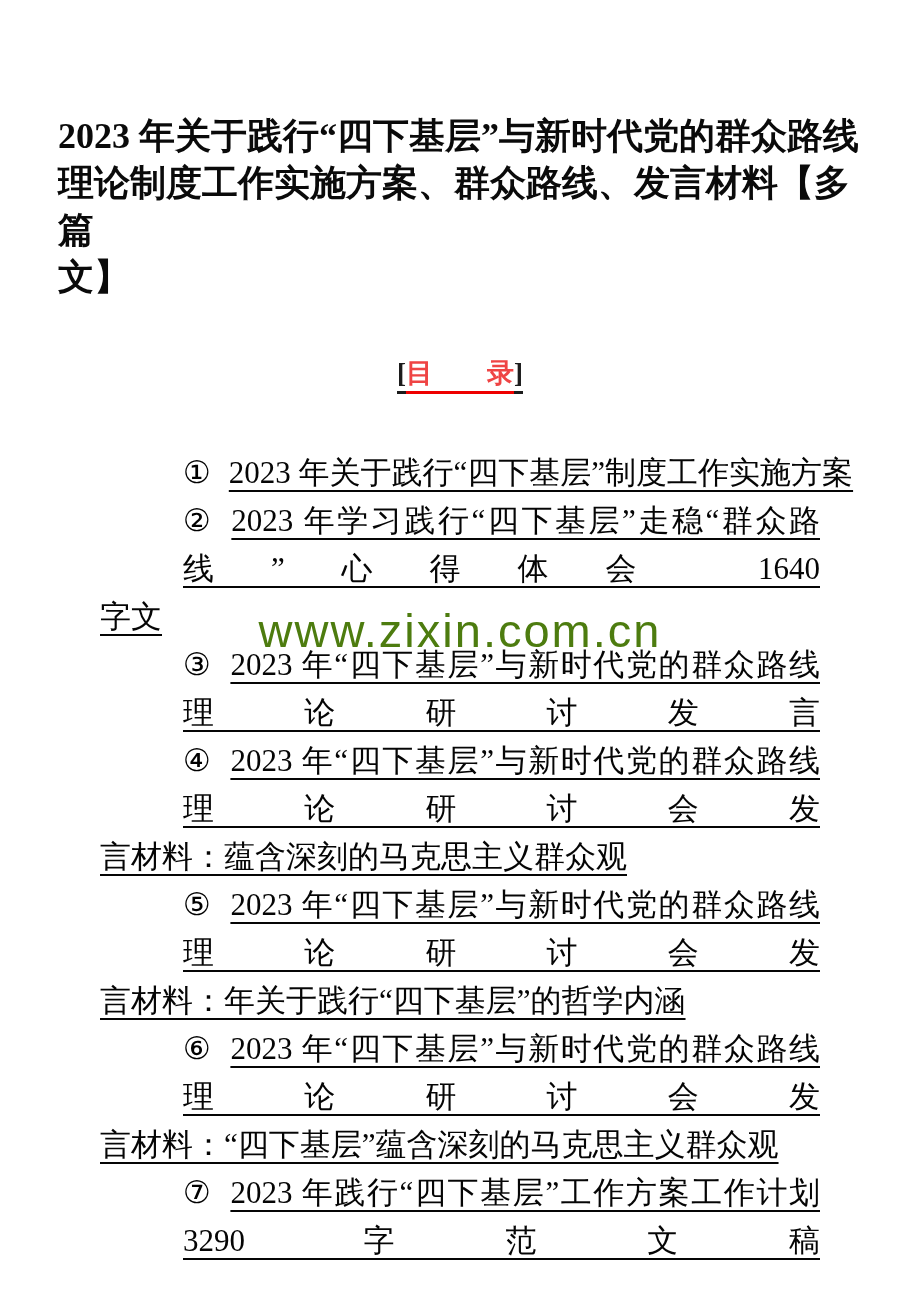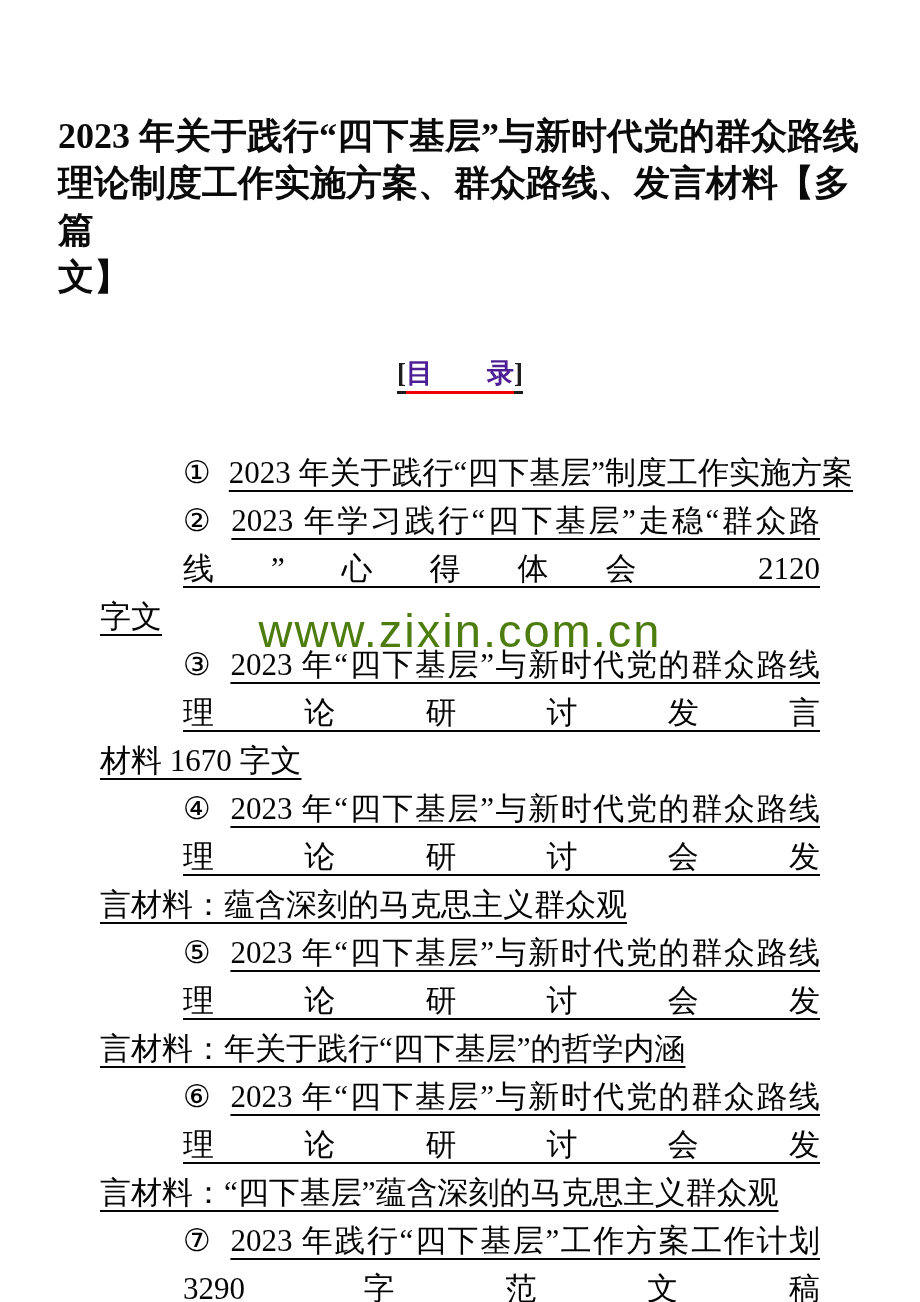--- a/index.html
+++ b/index.html
@@ -75,44 +75,41 @@
 
 <div class="content">
 
   <div class="doc-title">
     <div>2023 年关于践行“四下基层”与新时代党的群众路线</div>
     <div>理论制度工作实施方案、群众路线、发言材料【多篇</div>
     <div>文】</div>
   </div>
 
   <div class="toc-head">
-    <span class="br">[</span><span class="lbl" style="color: #4c1d95; border-bottom-color: rgb(238, 0, 0);">目　　录</span><span class="br">]</span>
+    <span class="br">[</span><span class="lbl" style="color: #ef4444; border-bottom-color: rgb(238, 0, 0);">目　　录</span><span class="br">]</span>
   </div>
 
   <div class="toc">
 
     <div class="line l-ind">
       <span class="num">①</span><span class="txt">2023 年关于践行“四下基层”制度工作实施方案</span>
     </div>
 
     <div class="line l-ind l-just">
-      <span class="num">②</span><span class="txt">2023 年学习践行“四下基层”走稳“群众路线”心得体会 2120</span>
+      <span class="num">②</span><span class="txt">2023 年学习践行“四下基层”走稳“群众路线”心得体会 1640</span>
     </div>
 
     <div class="line">
       <span class="txt">字文</span>
     </div>
 
     <div class="line l-ind l-just">
       <span class="num">③</span><span class="txt">2023 年“四下基层”与新时代党的群众路线理论研讨发言</span>
     </div>
 
-    <div class="line">
-      <span class="txt">材料 1670 字文</span>
-    </div>
 
     <div class="line l-ind l-just">
       <span class="num">④</span><span class="txt">2023 年“四下基层”与新时代党的群众路线理论研讨会发</span>
     </div>
 
     <div class="line">
       <span class="txt">言材料：蕴含深刻的马克思主义群众观</span>
     </div>
 
     <div class="line l-ind l-just">

